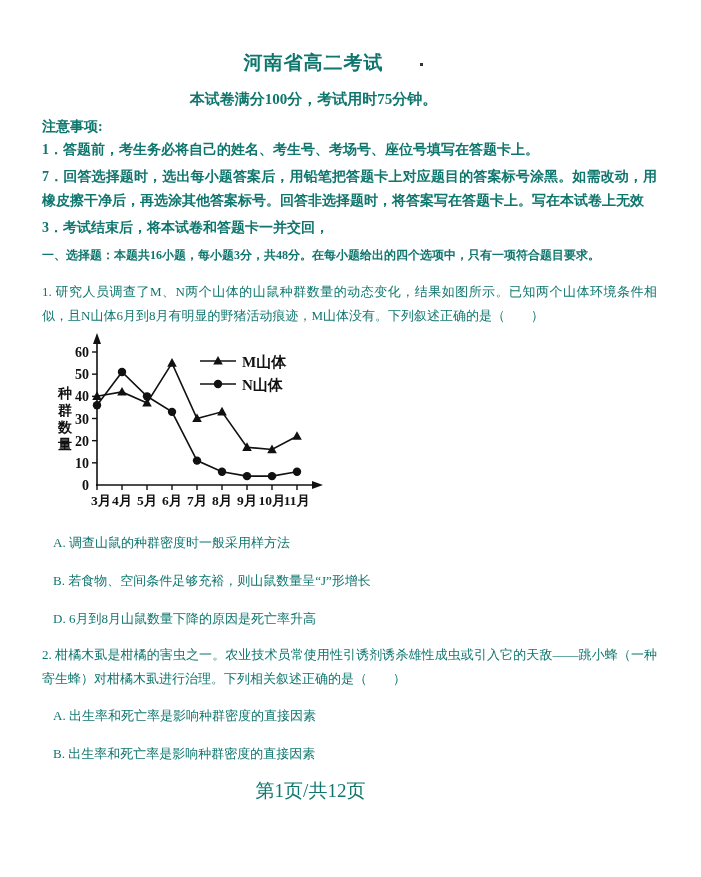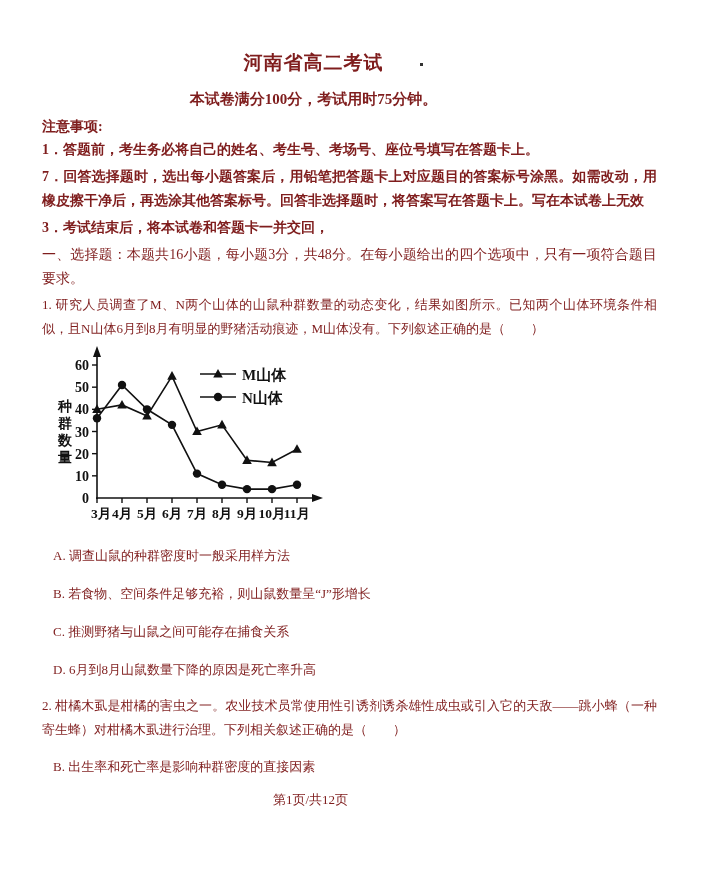--- a/index.html
+++ b/index.html
@@ -1,37 +1,37 @@
 <!DOCTYPE html>
 <html><head>
 <meta charset="utf-8">
 <style>
   html,body{margin:0;padding:0;background:#ffffff;}
   .page{
     position:relative;
     width:701px;height:877px;
     background:#ffffff;
-    color:#7f1d1d;
+    color:#0f766e;
     font-family:"Liberation Serif","DejaVu Serif",serif;
     box-sizing:border-box;
     padding:50px 44px 0 42px;
     overflow:hidden;
   }
   .center-head{text-align:center;padding-right:72px;}
   .title{font-size:19px;font-weight:bold;margin:0 0 14px 0;letter-spacing:1px;}
   .subtitle{font-size:18px;font-weight:bold;margin:0 0 12px 0;letter-spacing:1px;}
   .info{font-size:15px;font-weight:bold;margin:0 0 6px 0;}
   .notice-heading{font-size:14px;font-weight:bold;line-height:23px;margin:0;}
   p.notice-item{font-size:14px;font-weight:bold;line-height:24px;margin:0 0 3px 0;text-align:justify;}
-  p.section-heading{font-size:14px;font-weight:normal;line-height:24px;margin:2px 0 2px 0;text-align:justify;}
+  p.section-heading{font-size:12px;font-weight:bold;line-height:24px;margin:2px 0 13px 0;text-align:justify;}
   p.q-text{font-size:13px;line-height:24px;margin:2px 0 0 0;text-align:justify;}
   p.option{font-size:13px;line-height:27px;margin:11px;}
   .chart-wrap{margin:2px 0 6px 10px;width:302px;height:188px;}
   .question-2{margin-top:7px;}
-  .footer{font-size:13px;text-align:center;padding-right:78px;margin-top:9px;}
+  .footer{font-size:19px;text-align:center;padding-right:78px;margin-top:9px;}
   .stray-dot{position:absolute;left:420px;top:63px;width:3px;height:3px;background:#333;}
   svg text{font-family:"Liberation Serif","DejaVu Serif",serif;}
 </style>
 </head>
 <body>
 
 <div class="page">
   <div class="stray-dot"></div>
 
   <div class="title center-head">河南省高二考试</div>
@@ -110,23 +110,23 @@
           <circle cx="245" cy="141.7" r="4.2" fill="#111111"></circle>
           <line x1="148" y1="31" x2="184" y2="31" stroke="#111111" stroke-width="1.6"></line>
           <polygon points="166,26 161.2,34.6 170.8,34.6" fill="#111111"></polygon>
           <text x="190" y="36.5" font-size="15" font-weight="bold" fill="#111111">M山体</text>
           <line x1="148" y1="54" x2="184" y2="54" stroke="#111111" stroke-width="1.6"></line>
           <circle cx="166" cy="54" r="4.2" fill="#111111"></circle>
           <text x="190" y="59.5" font-size="15" font-weight="bold" fill="#111111">N山体</text>
         </svg></div>
     <p class="option">A. 调查山鼠的种群密度时一般采用样方法</p>
     <p class="option">B. 若食物、空间条件足够充裕，则山鼠数量呈“J”形增长</p>
-    <p class="option">C. 推测野猪与山鼠之间可能存在捕食关系</p>
     <p class="option">D. 6月到8月山鼠数量下降的原因是死亡率升高</p>
   </div>
 
   <div class="question question-2">
     <p class="q-text">2. 柑橘木虱是柑橘的害虫之一。农业技术员常使用性引诱剂诱杀雄性成虫或引入它的天敌——跳小蜂（一种寄生蜂）对柑橘木虱进行治理。下列相关叙述正确的是（　　）</p>
+    <p class="option">A. 出生率和死亡率是影响种群密度的直接因素</p>
     <p class="option">B. 出生率和死亡率是影响种群密度的直接因素</p>
   </div>
 
   <div class="footer">第1页/共12页</div>
 </div>
 
 </body></html>

